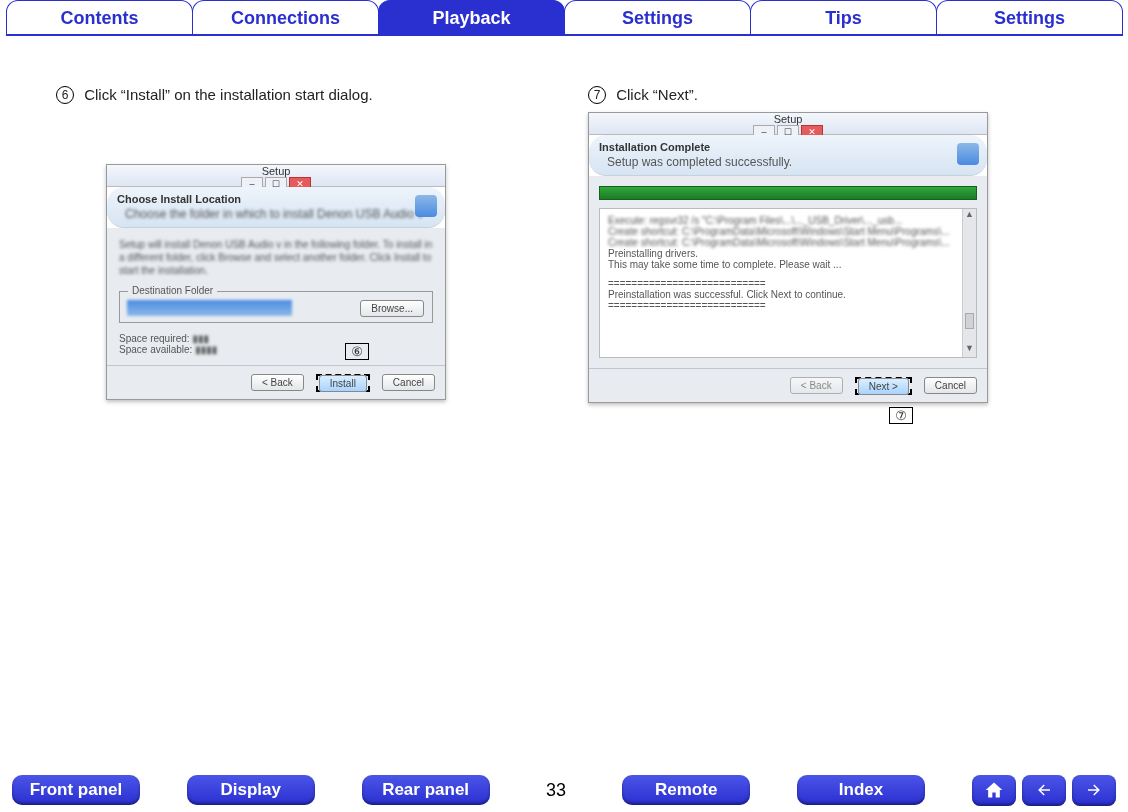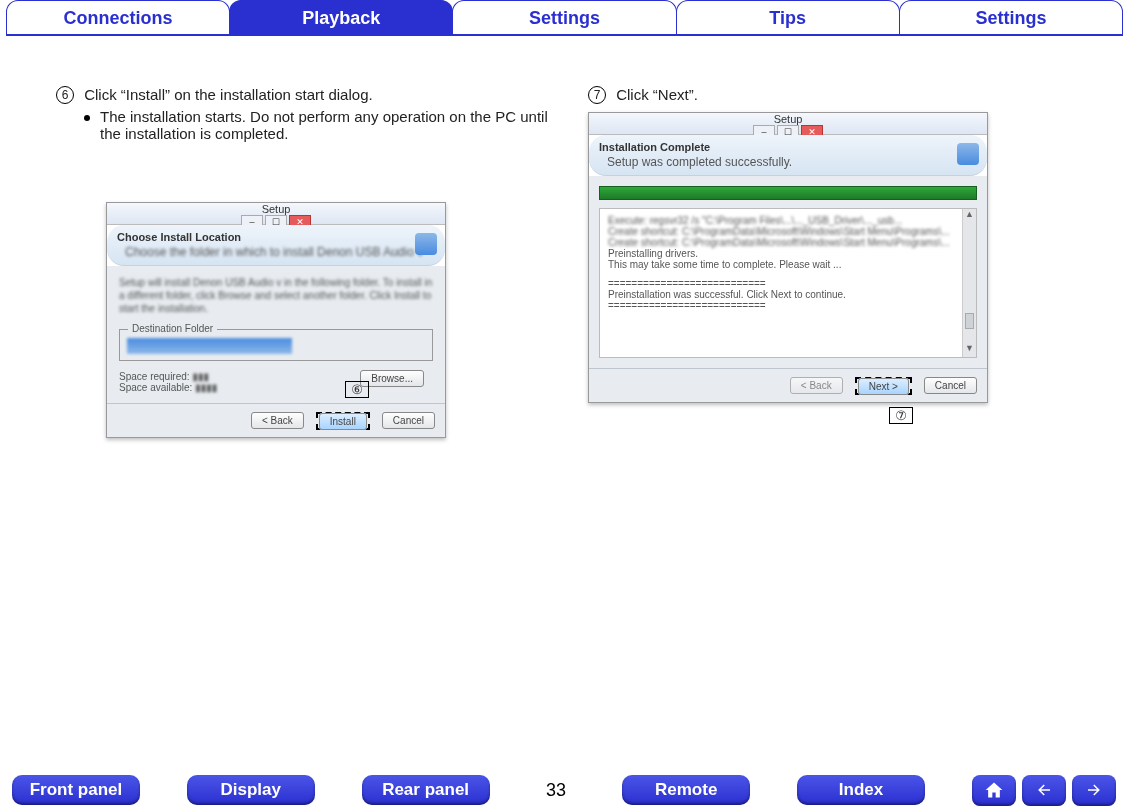--- a/index.html
+++ b/index.html
@@ -259,37 +259,34 @@
     box-shadow: inset 0 -2px 3px rgba(0,0,0,.4);
   }
   .home-icon-svg { fill: #fff; }
   .arrow-svg { fill:#fff; }
   .bot-right { margin-left:auto; display:flex; gap:6px;}
 </style>
 </head>
 <body>
 
 <div class="top-tabs">
+  <div class="top-tab">Contents</div>
   <div class="top-tab">Connections</div>
   <div class="top-tab active">Playback</div>
   <div class="top-tab">Settings</div>
   <div class="top-tab">Tips</div>
   <div class="top-tab">Settings</div>
 </div>
 
 <div class="content">
 
   <div class="col">
     <div class="step-line">
       <span class="circled">6</span>
       <span>Click “Install” on the installation start dialog.</span>
-    </div>
-    <div class="bullet-line">
-      <span class="bullet-dot"></span>
-      <span>The installation starts. Do not perform any operation on the PC until the installation is completed.</span>
     </div>
 
     <div class="win small" style="position:relative;">
       <div class="win-titlebar">
         <span class="win-icon"></span>
         <span class="win-title">Setup</span>
         <div class="win-btns">
           <span class="win-btn">–</span>
           <span class="win-btn">☐</span>
           <span class="win-btn win-close">✕</span>
@@ -300,21 +297,21 @@
           <div class="win-header-title">Choose Install Location</div>
           <div class="win-header-sub blur">Choose the folder in which to install Denon USB Audio v</div>
         </div>
         <div class="win-header-icon"></div>
       </div>
       <div class="win-body">
         <div class="blur" style="line-height:1.3;">Setup will install Denon USB Audio v        in the following folder. To install in a different folder, click Browse and select another folder. Click Install to start the installation.</div>
         <div class="dest-box">
           <span class="dest-label">Destination Folder</span>
           <span class="dest-input blur"></span>
-          <span class="btn" style="float:right;margin-top:32px;">Browse...</span>
+          <span class="btn" style="float:right;">Browse...</span>
         </div>
         <div style="margin-top:10px;">
           <span>Space required:</span>
           <span class="blur"> ▮▮▮</span>
         </div>
         <div>
           <span>Space available:</span>
           <span class="blur"> ▮▮▮▮</span>
         </div>
       </div>

